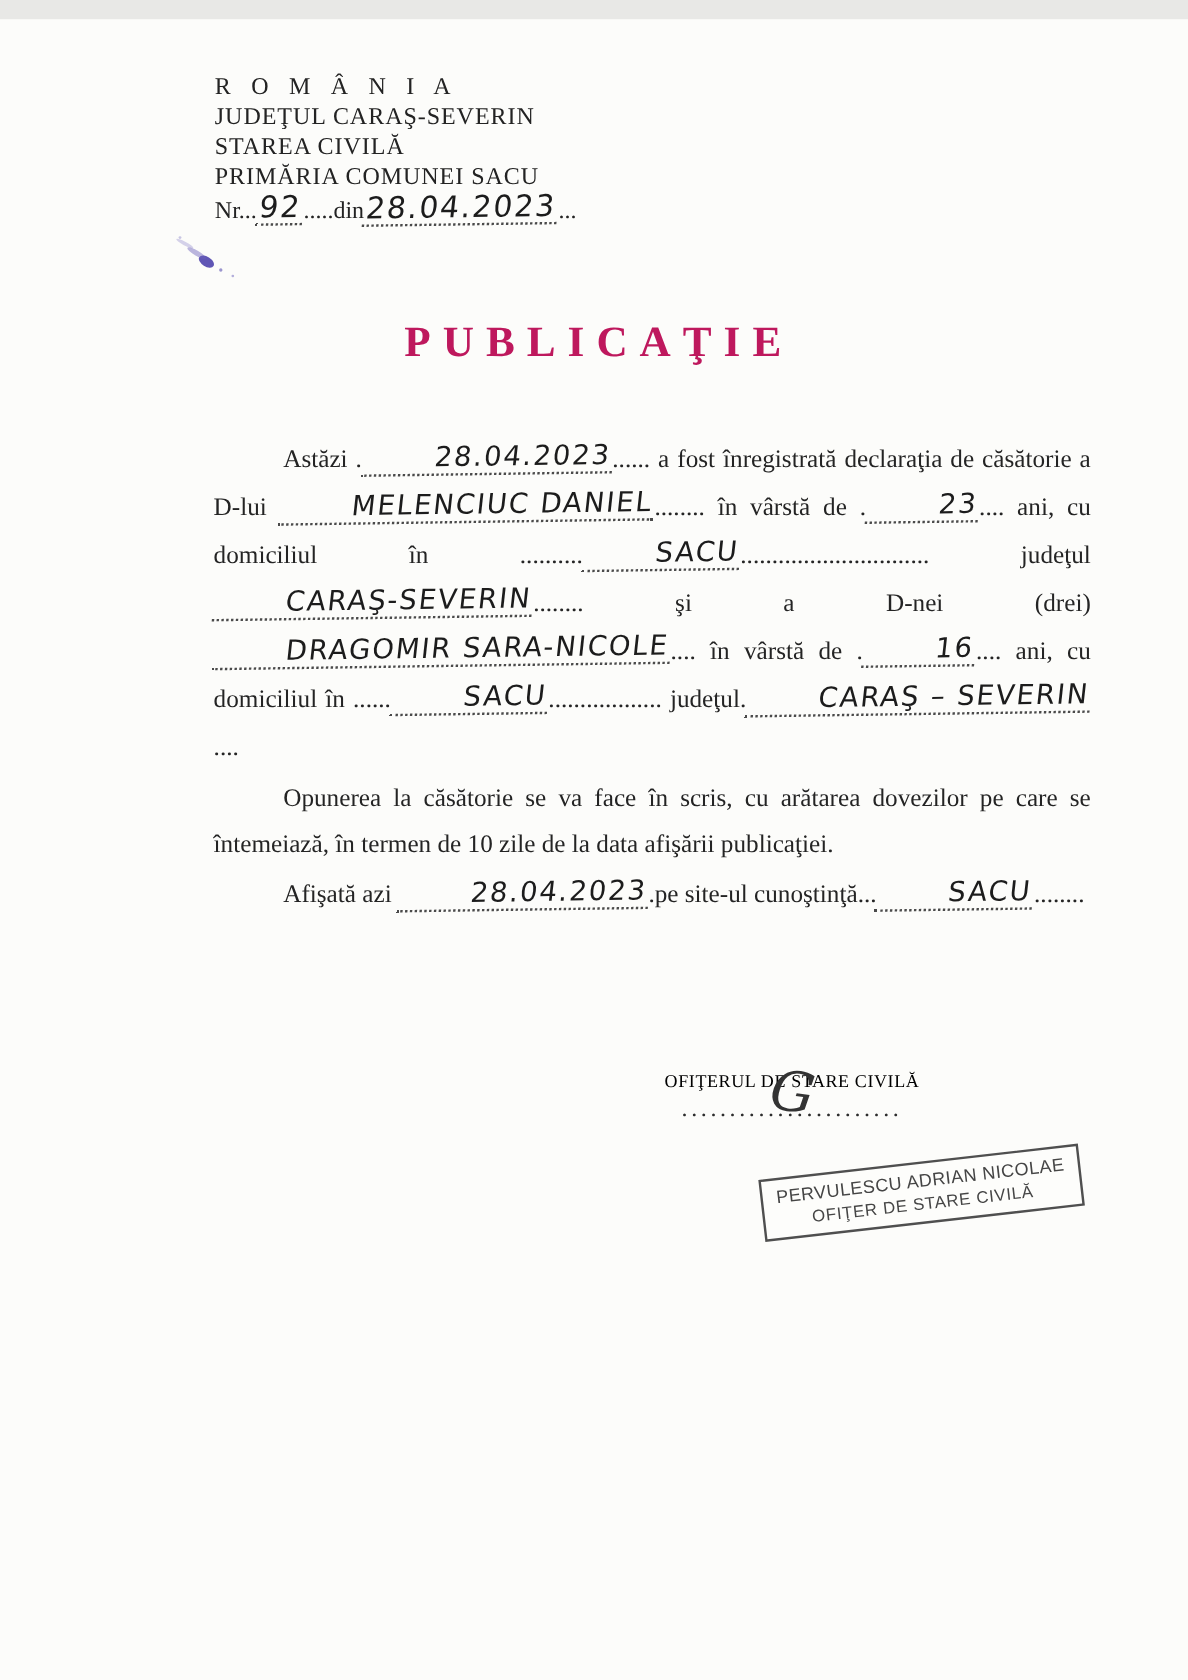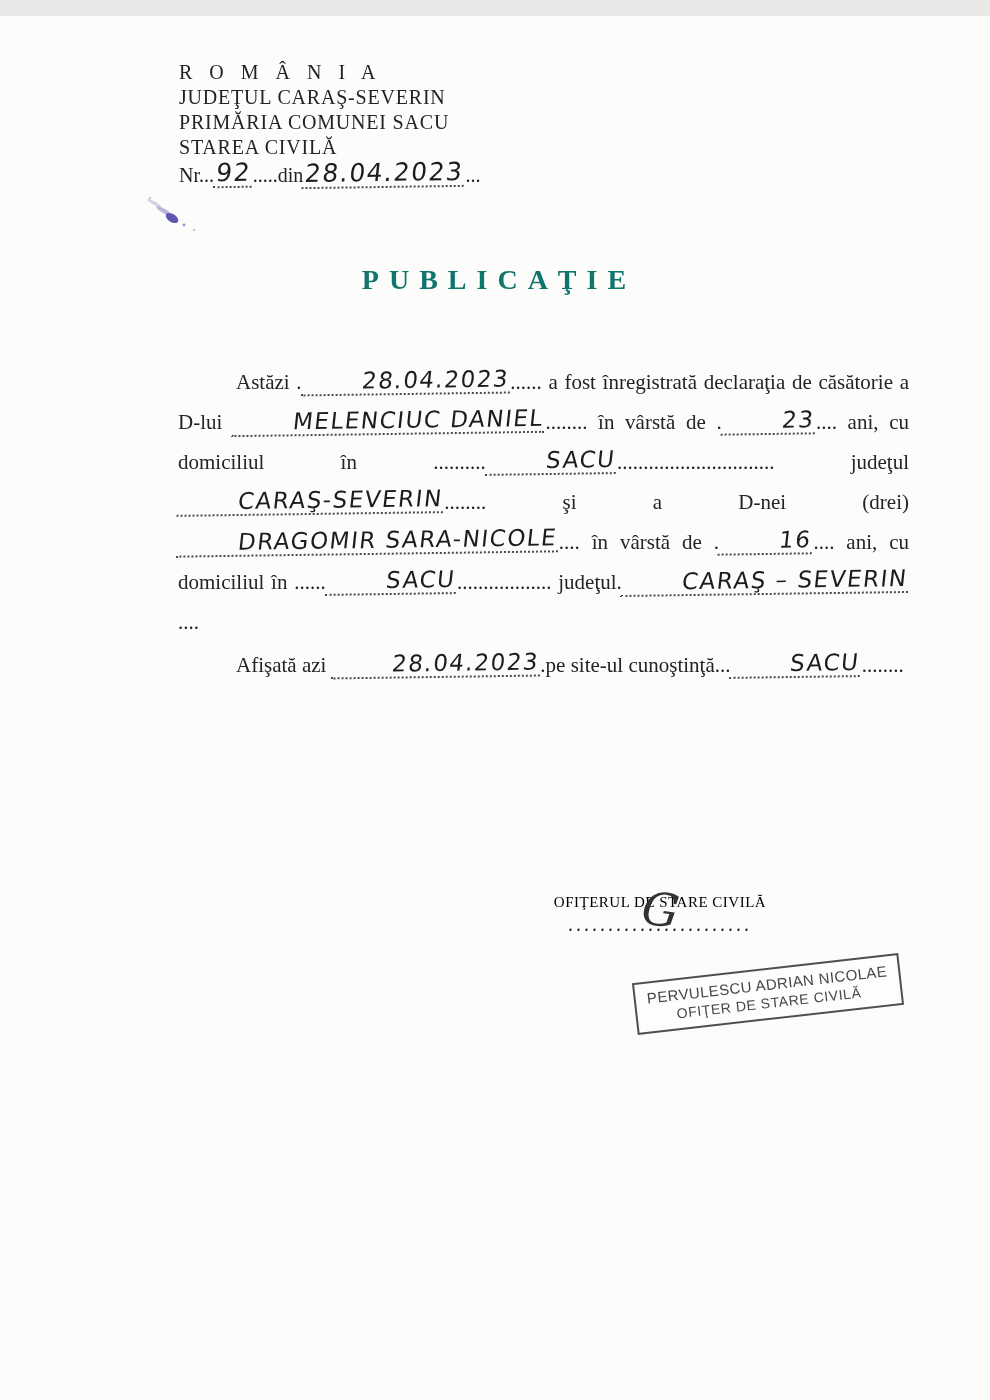--- a/index.html
+++ b/index.html
@@ -49,24 +49,24 @@
   }
   .hw.big { font-size: 25px; }
 
   
   .title {
     position: absolute;
     left: 179px;
     top: 248px;
     width: 640px;
     text-align: center;
-    font-size: 28px;
+    font-size: 36px;
     font-weight: bold;
     letter-spacing: 10px;
-    color: #0f766e;
+    color: #be185d;
   }
 
   
   .body-text {
     position: absolute;
     left: 178px;
     top: 346px;
     width: 731px;
     font-size: 21px;
     text-align: justify;
@@ -140,40 +140,41 @@
   }
 </style>
 </head>
 <body>
 
 <div class="page">
 
   <div class="header">
     <div class="country">R O M Â N I A</div>
     <div class="row">JUDEŢUL CARAŞ-SEVERIN</div>
+    <div class="row">STAREA  CIVILĂ</div>
     <div class="row">PRIMĂRIA COMUNEI  SACU</div>
-    <div class="row">STAREA  CIVILĂ</div>
     <div class="nr-line"><span>Nr...</span><span class="hw big">92</span><span>.....din</span><span class="hw big">28.04.2023</span><span>...</span></div>
   </div>
 
   <svg class="smudge" viewBox="0 0 80 60">
     <ellipse cx="34" cy="34" rx="7" ry="4" fill="#4438a8" opacity="0.85" transform="rotate(32 34 34)"></ellipse>
     <ellipse cx="26" cy="27" rx="9" ry="2.2" fill="#6a60bb" opacity="0.45" transform="rotate(30 26 27)"></ellipse>
     <ellipse cx="16" cy="19" rx="8" ry="1.6" fill="#8a82c8" opacity="0.35" transform="rotate(28 16 19)"></ellipse>
     <circle cx="46" cy="41" r="1.4" fill="#5a50b0" opacity="0.6"></circle>
     <circle cx="56" cy="46" r="1.1" fill="#6a60bb" opacity="0.5"></circle>
     <circle cx="12" cy="14" r="1.2" fill="#8a82c8" opacity="0.45"></circle>
   </svg>
 
   <div class="title">PUBLICAŢIE</div>
 
   <div class="body-text">
     <p><span>Astăzi .</span><span class="hw">28.04.2023</span><span>...... a fost înregistrată declaraţia de căsătorie a D-lui </span><span class="hw">MELENCIUC DANIEL</span><span>........ în vârstă de .</span><span class="hw">23</span><span>.... ani, cu domiciliul în ..........</span><span class="hw">SACU</span><span>.............................. judeţul </span><span class="hw">CARAŞ-SEVERIN</span><span>........ şi a D-nei (drei)</span><span class="hw">DRAGOMIR SARA-NICOLE</span><span>.... în vârstă de .</span><span class="hw">16</span><span>.... ani, cu domiciliul în ......</span><span class="hw">SACU</span><span>.................. judeţul.</span><span class="hw">CARAŞ – SEVERIN</span><span>....</span></p>
 
 
+    <p class="tight">Opunerea la căsătorie se va face în scris, cu arătarea dovezilor pe care se întemeiază, în termen de 10 zile de la data afişării publicaţiei.</p>
 
     <p class="tight"><span>Afişată azi </span><span class="hw">28.04.2023</span><span>.pe site-ul  cunoştinţă...</span><span class="hw">SACU</span><span>........</span></p>
   </div>
 
   <div class="sig-block">
     <div class="sig-title">OFIŢERUL DE STARE CIVILĂ</div>
     <div class="sig-dots">
       <span>.......................</span>
       <span class="sig-glyph">G</span>
     </div>

